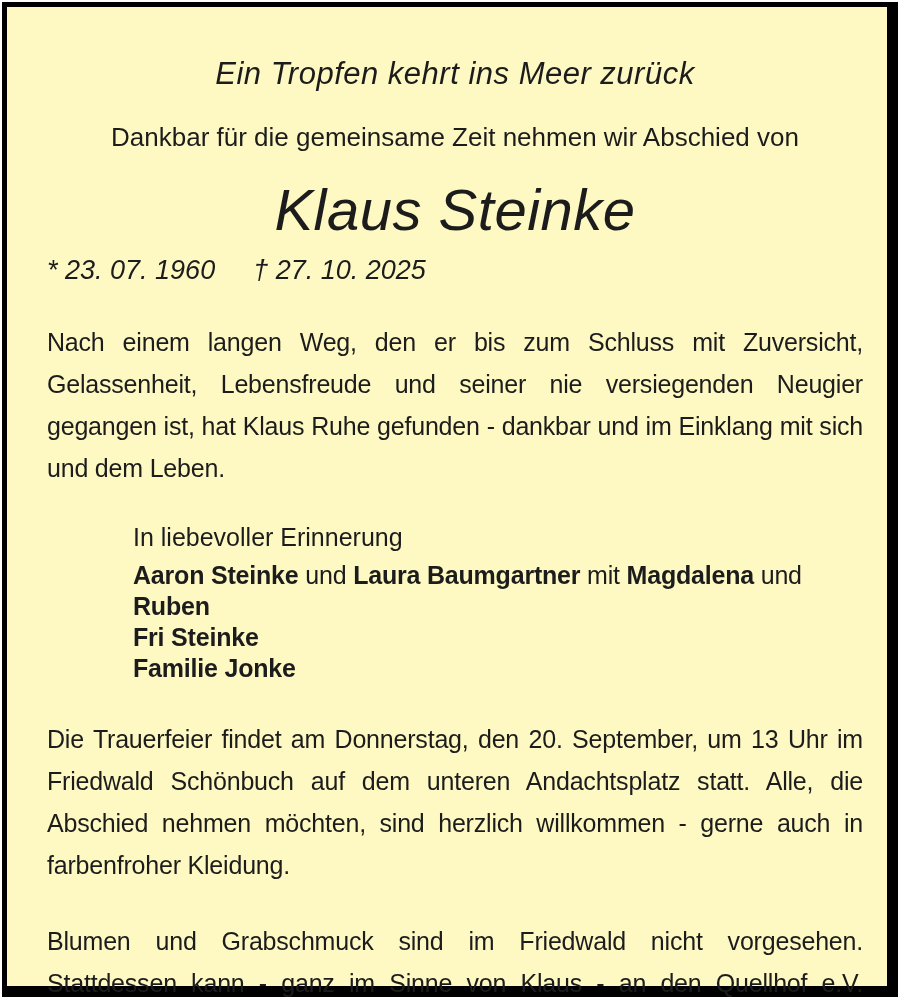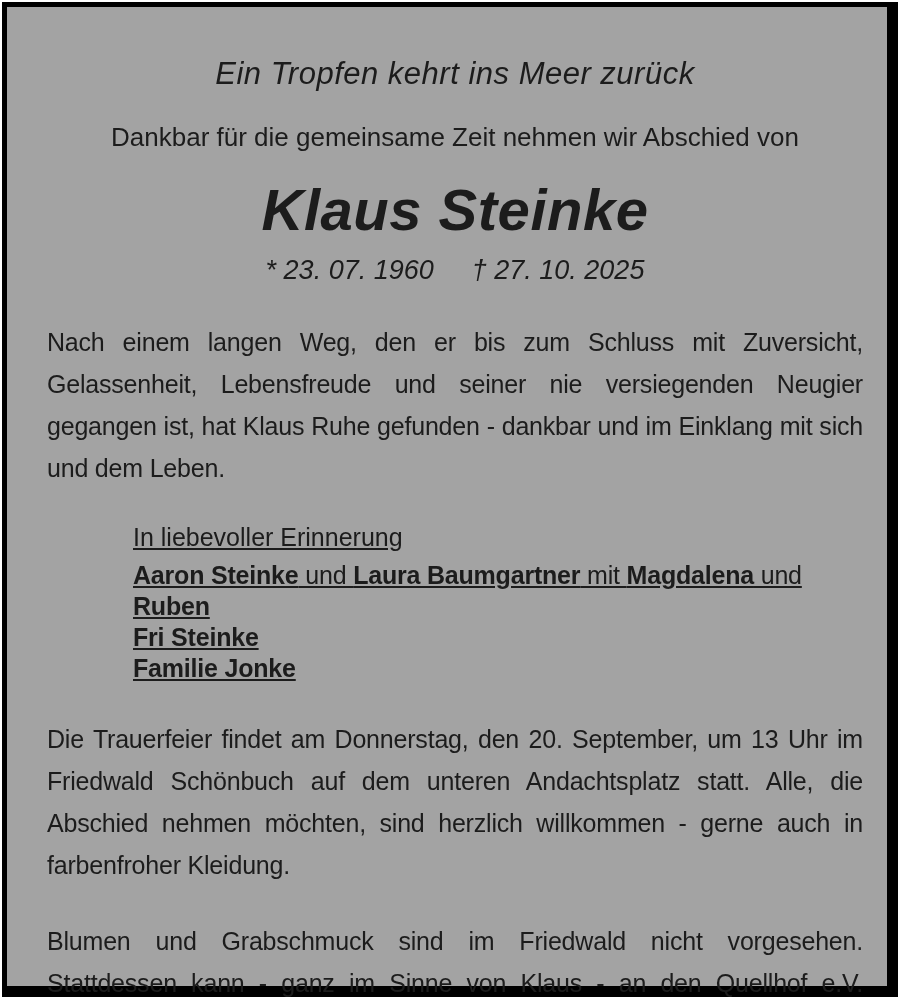--- a/index.html
+++ b/index.html
@@ -25,64 +25,62 @@
     position: absolute;
     left: 2px;
     top: 2px;
     right: 6px;
     bottom: 3px;
     border-style: solid;
     border-color: #000000;
     border-width: 5px 11px 11px 5px;
     box-sizing: border-box;
     padding: 34px 24px 0 40px;
-    background: #a3a3a3;
+    background: #fef9c3;
   }
   .epigraph {
     margin-top: 14px;
     text-align: center;
     font-style: italic;
     font-size: 31px;
     line-height: 38px;
     letter-spacing: 0.5px;
   }
   .intro {
     margin-top: 28px;
     text-align: center;
     font-size: 26px;
     line-height: 32px;
   }
   .name {
     margin: 24px 0 0 0;
     text-align: center;
     font-size: 58px;
     line-height: 66px;
-    font-weight: 700;
+    font-weight: 400;
     font-style: italic;
     letter-spacing: 0.5px;
   }
   .dates {
     margin-top: 10px;
-    text-align: center;
     font-size: 27px;
     line-height: 34px;
     font-style: italic;
   }
   .dates .birth { margin-right: 38px; }
   .body-par {
     margin: 34px 0 0 0;
     font-size: 25px;
     line-height: 42px;
     text-align: justify;
     letter-spacing: -0.2px;
     hyphens: auto;
   }
   .remembrance {
     margin: 32px 0 9px 86px;
-    text-decoration: underline;
   }
   .rem-heading {
     font-size: 25px;
     line-height: 32px;
     margin-bottom: 7px;
   }
   .mourner-line {
     font-size: 25px;
     line-height: 31px;
     letter-spacing: -0.2px;

